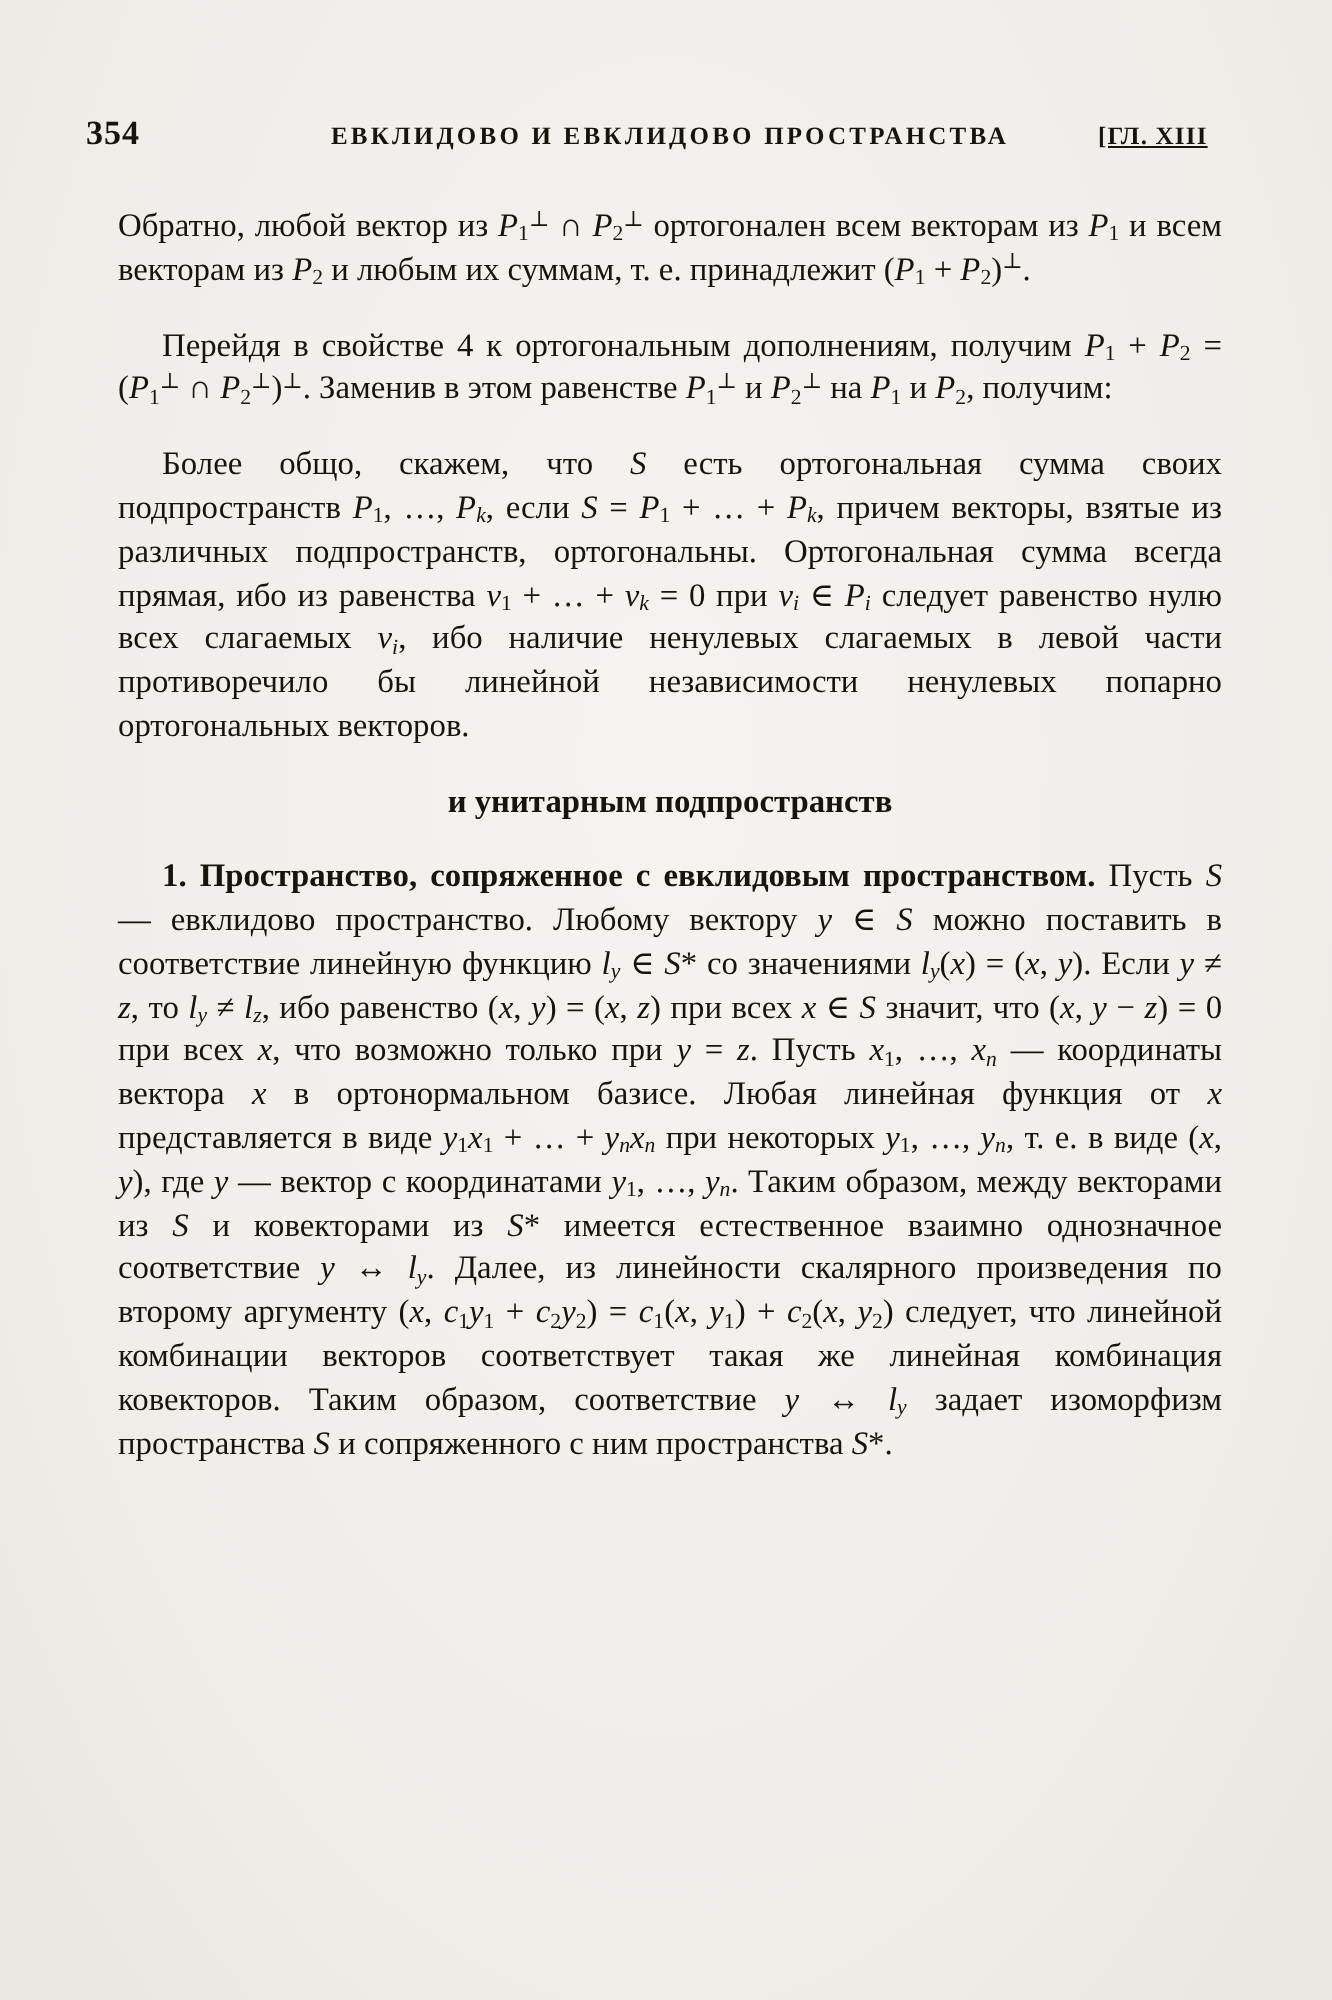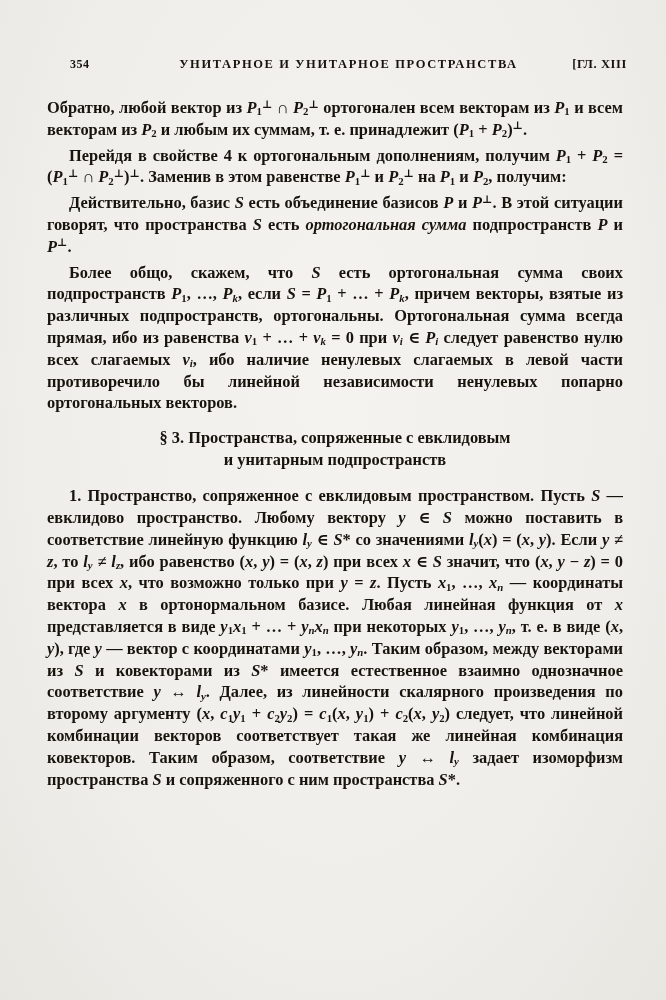--- a/index.html
+++ b/index.html
@@ -22,44 +22,42 @@
     background: radial-gradient(ellipse at 50% 38%, #f4f3ef 0%, #efeeea 62%, #e7e6e1 100%);
   }
   .running-head {
     display: flex;
     align-items: baseline;
     font-weight: bold;
     margin-bottom: 25px;
   }
   .pageno {
     width: 78px;
-    font-size: 12px;
+    font-size: 17px;
     letter-spacing: .5px;
-    margin-left: 27px;
   }
   .rtitle {
     flex: 1;
     text-align: center;
     font-size: 12.5px;
     letter-spacing: 1.6px;
     white-space: nowrap;
   }
   .chapref {
     width: 78px;
-    text-align: right;
     font-size: 12.5px;
     letter-spacing: .6px;
     white-space: nowrap;
+    text-decoration: underline;
   }
   .bodytext p {
-    margin: 4px;
+    margin: 16px;
     text-align: justify;
     font-size: 16.4px;
     line-height: 21.8px;
-    font-weight: bold;
   }
   .bodytext p.indent { text-indent: 22px; }
   .bodytext p.formula { text-indent: 22px; }
   sup {
     font-size: 66%;
     vertical-align: baseline;
     position: relative;
     top: -0.5em;
     line-height: 0;
   }
@@ -78,33 +76,31 @@
     margin: 13px 0 15px 0;
   }
 </style>
 </head>
 <body>
 
 <div class="page">
 
   <header class="running-head">
     <span class="pageno">354</span>
-    <span class="rtitle">УНИТАРНОЕ И УНИТАРНОЕ ПРОСТРАНСТВА</span>
+    <span class="rtitle">ЕВКЛИДОВО И ЕВКЛИДОВО ПРОСТРАНСТВА</span>
     <span class="chapref">[ГЛ. XIII</span>
   </header>
 
   <main class="bodytext">
 
     <p>Обратно, любой вектор из <i>P</i><sub>1</sub><sup>⊥</sup> ∩ <i>P</i><sub>2</sub><sup>⊥</sup> ортогонален всем векторам из <i>P</i><sub>1</sub> и всем векторам из <i>P</i><sub>2</sub> и любым их суммам, т. е. принадлежит (<i>P</i><sub>1</sub> + <i>P</i><sub>2</sub>)<sup>⊥</sup>.</p>
     <p class="indent">Перейдя в свойстве 4 к ортогональным дополнениям, получим <i>P</i><sub>1</sub> + <i>P</i><sub>2</sub> = (<i>P</i><sub>1</sub><sup>⊥</sup> ∩ <i>P</i><sub>2</sub><sup>⊥</sup>)<sup>⊥</sup>. Заменив в этом равенстве <i>P</i><sub>1</sub><sup>⊥</sup> и <i>P</i><sub>2</sub><sup>⊥</sup> на <i>P</i><sub>1</sub> и <i>P</i><sub>2</sub>, получим:</p>
-    <p class="indent">Действительно, базис <i>S</i> есть объединение базисов <i>P</i> и <i>P</i><sup>⊥</sup>. В этой ситуации говорят, что пространства <i>S</i> есть <i>ортогональная сумма</i> подпространств <i>P</i> и <i>P</i><sup>⊥</sup>.</p>
     <p class="indent">Более общо, скажем, что <i>S</i> есть ортогональная сумма своих подпространств <i>P</i><sub>1</sub>, …, <i>P<sub>k</sub></i>, если <i>S</i> = <i>P</i><sub>1</sub> + … + <i>P<sub>k</sub></i>, причем векторы, взятые из различных подпространств, ортогональны. Ортогональная сумма всегда прямая, ибо из равенства <i>v</i><sub>1</sub> + … + <i>v<sub>k</sub></i> = 0 при <i>v<sub>i</sub></i> ∈ <i>P<sub>i</sub></i> следует равенство нулю всех слагаемых <i>v<sub>i</sub></i>, ибо наличие ненулевых слагаемых в левой части противоречило бы линейной независимости ненулевых попарно ортогональных векторов.</p>
 
     <div class="sec-heading">
-      <div>§ 3. Пространства, сопряженные с евклидовым</div>
       <div>и унитарным подпространств</div>
     </div>
 
     <p class="indent"><b>1. Пространство, сопряженное с евклидовым пространством.</b> Пусть <i>S</i> — евклидово пространство. Любому вектору <i>y</i> ∈ <i>S</i> можно поставить в соответствие линейную функцию <i>l<sub>y</sub></i> ∈ <i>S</i>* со значениями <i>l<sub>y</sub></i>(<i>x</i>) = (<i>x</i>, <i>y</i>). Если <i>y</i> ≠ <i>z</i>, то <i>l<sub>y</sub></i> ≠ <i>l<sub>z</sub></i>, ибо равенство (<i>x</i>, <i>y</i>) = (<i>x</i>, <i>z</i>) при всех <i>x</i> ∈ <i>S</i> значит, что (<i>x</i>, <i>y</i> − <i>z</i>) = 0 при всех <i>x</i>, что возможно только при <i>y</i> = <i>z</i>. Пусть <i>x</i><sub>1</sub>, …, <i>x<sub>n</sub></i> — координаты вектора <i>x</i> в ортонормальном базисе. Любая линейная функция от <i>x</i> представляется в виде <i>y</i><sub>1</sub><i>x</i><sub>1</sub> + … + <i>y<sub>n</sub>x<sub>n</sub></i> при некоторых <i>y</i><sub>1</sub>, …, <i>y<sub>n</sub></i>, т. е. в виде (<i>x</i>, <i>y</i>), где <i>y</i> — вектор с координатами <i>y</i><sub>1</sub>, …, <i>y<sub>n</sub></i>. Таким образом, между векторами из <i>S</i> и ковекторами из <i>S</i>* имеется естественное взаимно однозначное соответствие <i>y</i> ↔ <i>l<sub>y</sub></i>. Далее, из линейности скалярного произведения по второму аргументу (<i>x</i>, <i>c</i><sub>1</sub><i>y</i><sub>1</sub> + <i>c</i><sub>2</sub><i>y</i><sub>2</sub>) = <i>c</i><sub>1</sub>(<i>x</i>, <i>y</i><sub>1</sub>) + <i>c</i><sub>2</sub>(<i>x</i>, <i>y</i><sub>2</sub>) следует, что линейной комбинации векторов соответствует такая же линейная комбинация ковекторов. Таким образом, соответствие <i>y</i> ↔ <i>l<sub>y</sub></i> задает изоморфизм пространства <i>S</i> и сопряженного с ним пространства <i>S</i>*.</p>
 
   </main>
 
 </div>
 
 </body></html>

